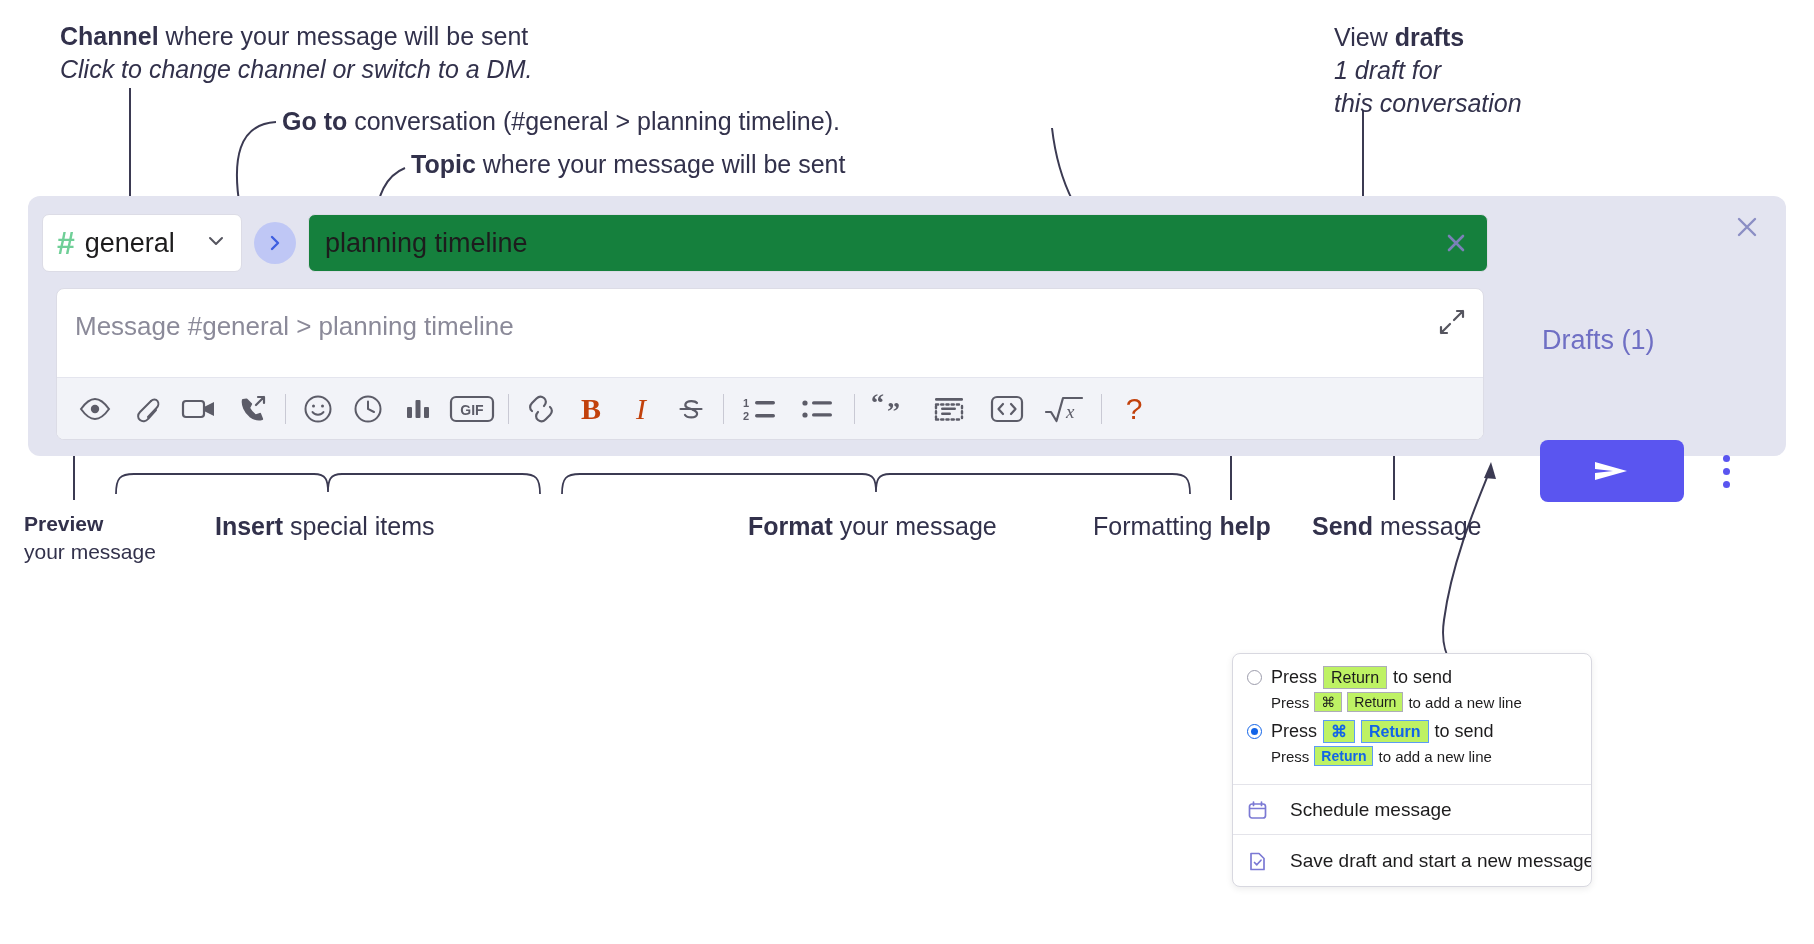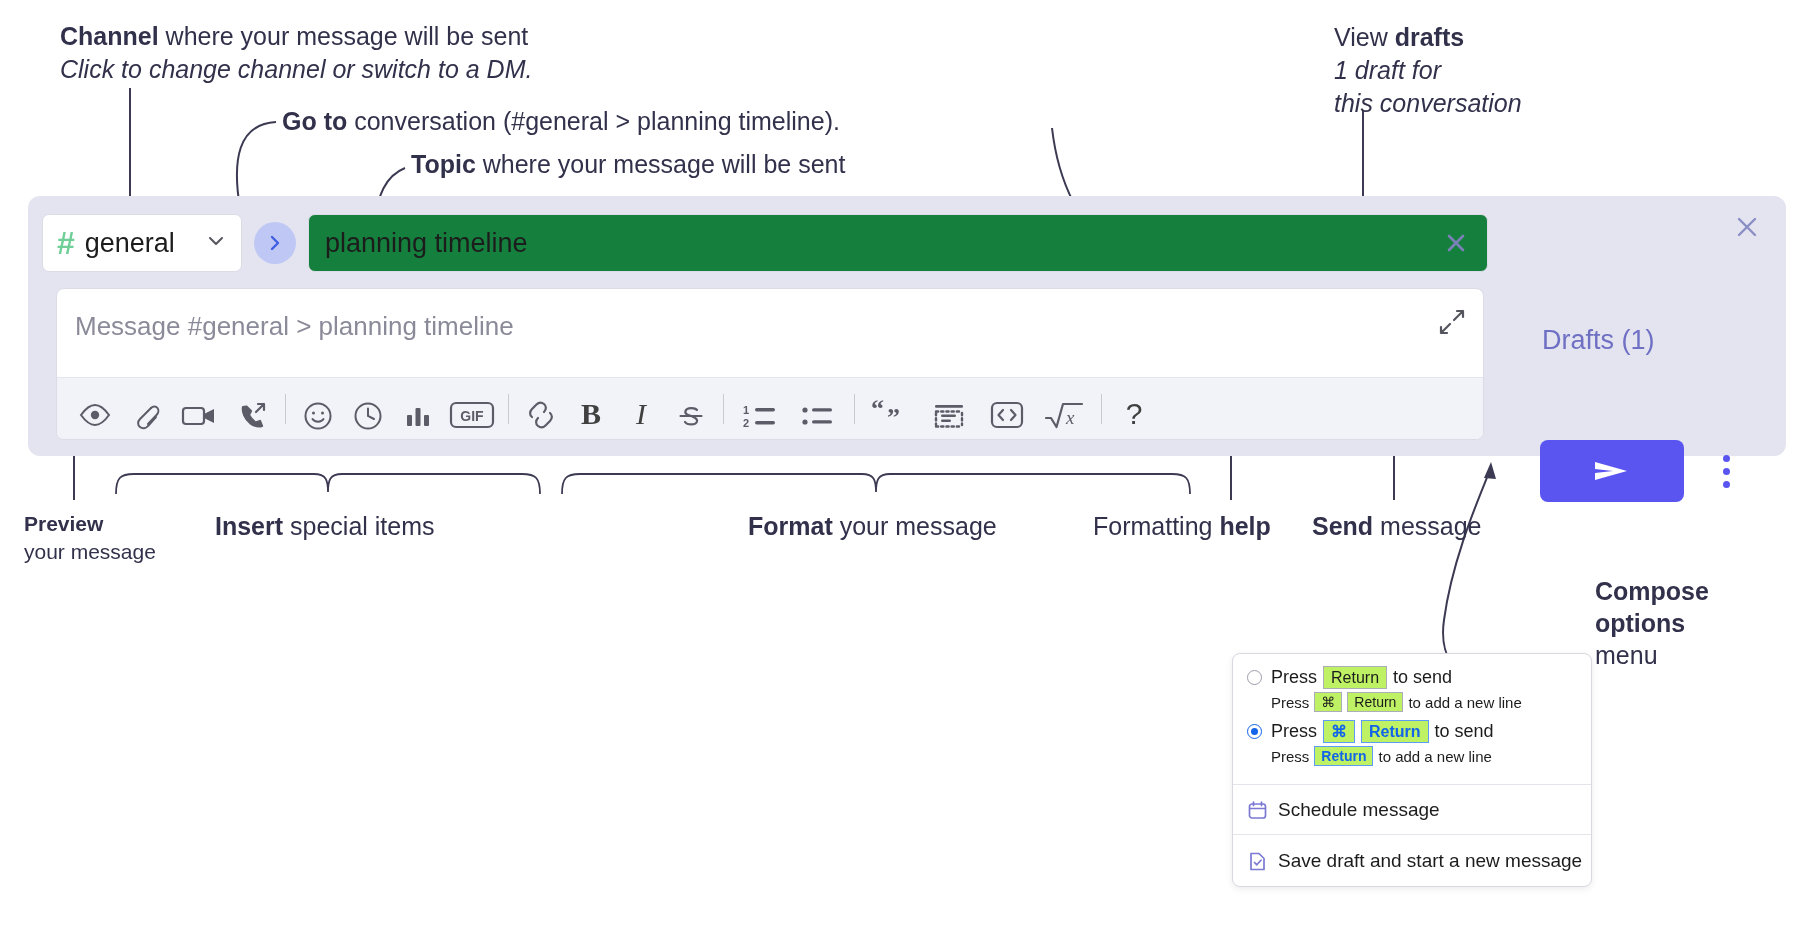--- a/index.html
+++ b/index.html
@@ -81,22 +81,22 @@
     position:absolute; right:14px; top:16px; width:34px; height:34px;
     display:flex; align-items:center; justify-content:center; cursor:pointer;
   }
 
   
   .toolbar {
     position:absolute; left:0; bottom:0; width:100%; height:62px;
     background:#f2f3f8; border-top:1px solid #e4e5ee; border-radius:0 0 7px 7px;
     display:flex; align-items:center; padding:0 16px; gap:0;
   }
-  .tb { width:44px; height:44px; display:flex; align-items:flex-end; justify-content:center;
-        cursor:pointer; color:#404040; flex:0 0 auto; }
+  .tb { width:44px; height:44px; display:flex; align-items:center; justify-content:center;
+        cursor:pointer; color:#c2410c; flex:0 0 auto; }
   .tb.wide { width:52px; }
   .tb-sep { width:1px; height:30px; background:#c9c9d4; margin:0 10px; flex:0 0 auto; }
   .gap { width:6px; flex:0 0 auto; }
   .bold-g { font-size:30px; font-weight:700; font-family:"Liberation Serif", serif; }
   .ital-g { font-size:30px; font-style:italic; font-family:"Liberation Serif", serif; }
   .help-g { font-size:30px; font-weight:400; }
 
   
   .drafts-link {
     position:absolute; left:1542px; top:325px; font-size:27px; color:#6f6fc4; cursor:pointer;
@@ -128,21 +128,21 @@
   .sub { font-size:15px; color:#1d1c1d; display:flex; align-items:center; gap:5px; margin:0 0 8px 24px; white-space:nowrap; }
   .key {
     display:inline-flex; align-items:center; justify-content:center;
     border:1px solid #adadb8; border-radius:0; background:#bef264;
     padding:0 7px; height:23px; font-size:16px; color:#1d1c1d; line-height:1;
   }
   .sub .key { height:20px; font-size:14px; padding:0 6px; }
   .key.blue { border-color:#5c9cf5; color:#1264e8; font-weight:600; }
   .menu-div { height:1px; background:#e4e4ea; }
   .menu-item {
-    display:flex; align-items:center; gap:10px; padding:7px 14px; font-size:19px; color:#1d1c1d;
+    display:flex; align-items:center; gap:22px; padding:7px 14px; font-size:19px; color:#1d1c1d;
     cursor:pointer; white-space:nowrap;
   }
   .menu-item:first-of-type { padding-top:10px; }
   .mi-icon { width:21px; height:21px; flex:0 0 auto; color:#7b79d4; display:flex; align-items:center; }
 </style>
 </head>
 <body>
 
 <div class="stage">
 
@@ -216,25 +216,20 @@
   </div>
 
   <div class="anno a-help">
     <span>Formatting </span><b>help</b>
   </div>
 
   <div class="anno a-send">
     <b>Send</b><span> message</span>
   </div>
 
-  <div class="anno a-compose">
-    <div><b>Compose</b></div>
-    <div><b>options</b></div>
-    <div><span>menu</span></div>
-  </div>
 
   <div class="compose-panel">
 
     <div class="panel-close">
       <svg width="30" height="30" viewBox="0 0 30 30" fill="none" stroke="#8b8ec4" stroke-width="2.4" stroke-linecap="round">
         <path d="M7 7 L23 23 M23 7 L7 23"></path>
       </svg>
     </div>
 
     <div class="row-top">

